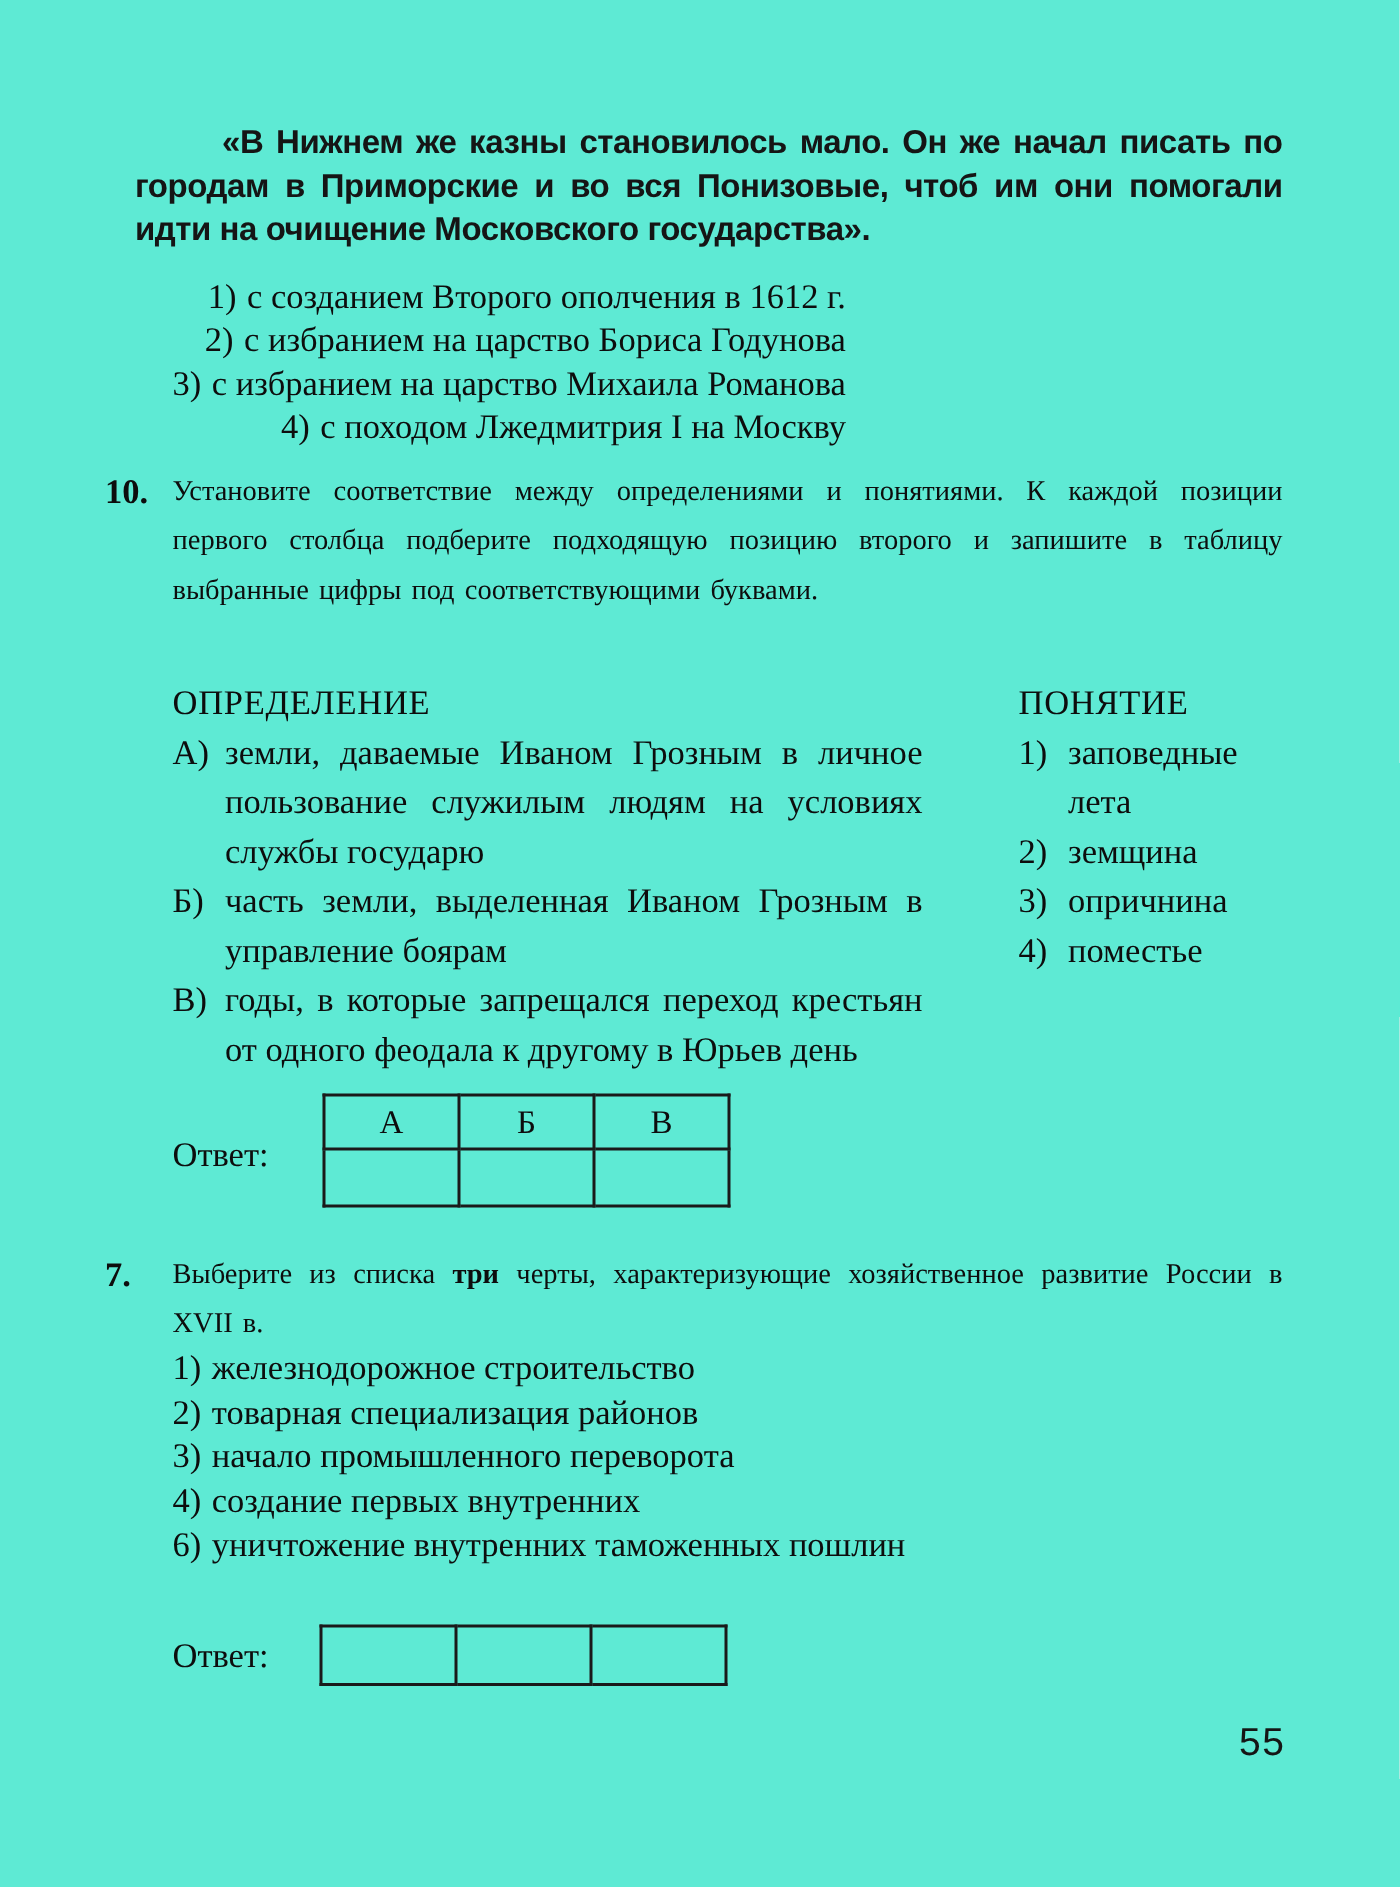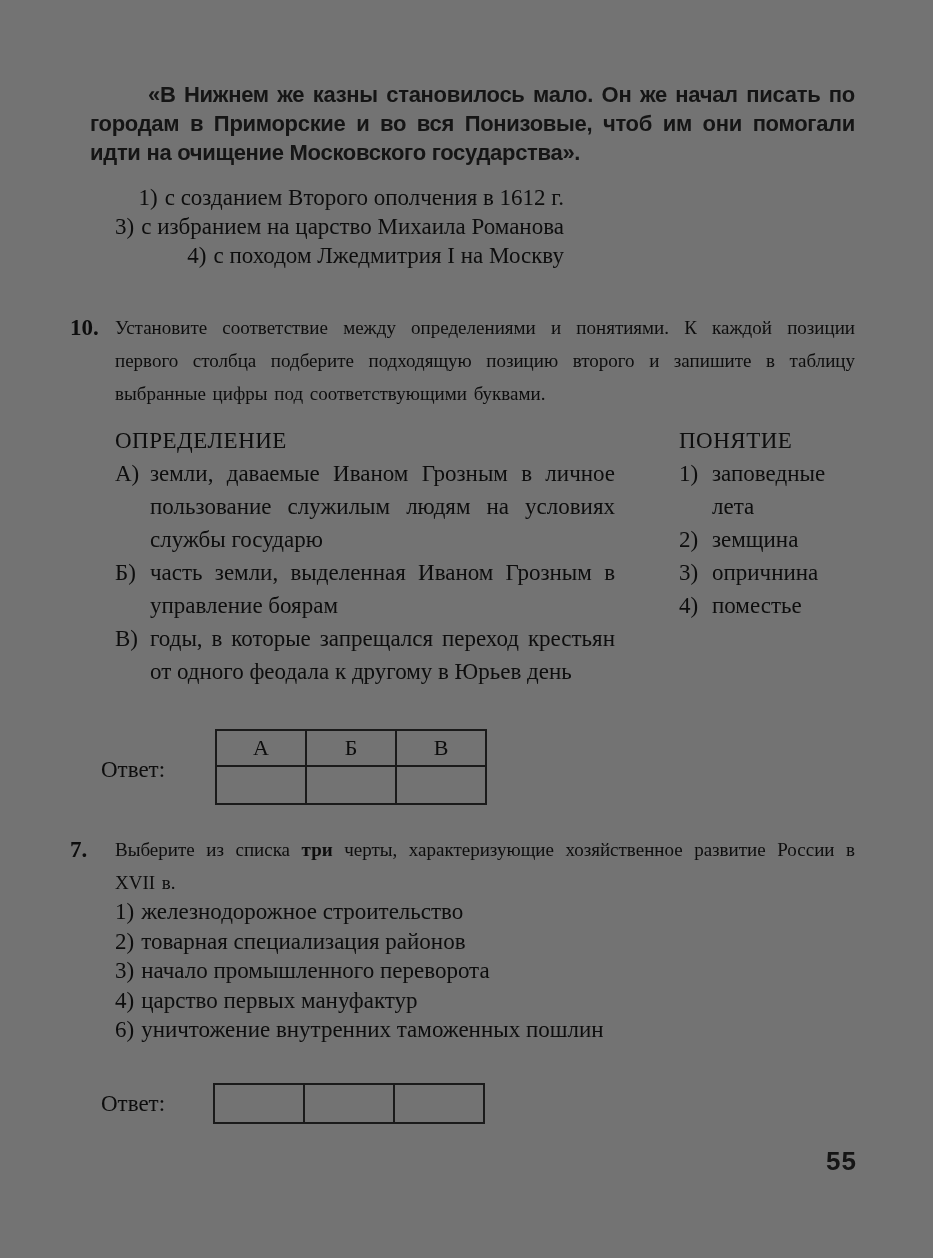--- a/index.html
+++ b/index.html
@@ -1,19 +1,19 @@
 <!DOCTYPE html>
 <html><head>
 <meta charset="utf-8">
 <style>
   * { margin:0; padding:0; box-sizing:border-box; }
   html,body { background:#e9e9e9; }
   body { font-family:"Liberation Serif", serif; color:#0d0d0d; }
   .page {
-    position:relative; width:933px; height:1258px; background:#737373;
+    position:relative; width:933px; height:1258px; background:#5eead4;
     overflow:hidden; margin:0 auto;
   }
 
   
   .quote {
     position:absolute; left:90px; top:80px; width:765px;
     font-family:"Liberation Sans", sans-serif;
     font-size:22px; line-height:29px; letter-spacing:-0.3px;
     text-align:justify; text-indent:58px; font-weight:bold; color:#151515;
   }
@@ -30,58 +30,59 @@
   
   .q { position:absolute; left:115px; width:740px; }
   .q10 { top:311px; }
   .q11 { top:833px; }
   .qnum { position:absolute; left:-45px; top:0; font-weight:bold; font-size:23px; line-height:33px; }
   .qtext { font-size:19px; line-height:33px; text-align:justify; word-spacing:2px; }
   .bold { font-weight:bold; }
 
   
   .match {
-    position:absolute; left:115px; top:424px; width:740px;
+    position:absolute; left:115px; top:452px; width:740px;
     display:flex; justify-content:space-between;
     font-size:23px; line-height:33px;
   }
   .mleft  { width:500px; }
   .mright { width:176px; }
   .mhead  { letter-spacing:0.5px; }
   .mitem  { position:relative; padding-left:35px; text-align:justify; hyphens:manual; }
   .mright .mitem { padding-left:33px; text-align:left; }
   .mitem .m { position:absolute; left:0; top:0; }
 
   
-  .anslabel { position:absolute; left:101px; font-size:23px; }
+  .anslabel { position:absolute; left:115px; font-size:23px; }
   .lbl1 { top:757px; }
   .lbl2 { top:1091px; }
   .anstable { position:absolute; border-collapse:collapse; table-layout:fixed; }
   .anstable td { border:2px solid #1a1a1a; width:90px; text-align:center; vertical-align:middle; }
   .t1 { left:215px; top:729px; }
   .t1 td.h { height:36px; font-size:22px; }
   .t1 td.b { height:38px; }
   .t2 { left:213px; top:1083px; }
   .t2 td.b { height:39px; }
 
   .pagenum {
     position:absolute; right:76px; top:1146px;
-    font-family:"Liberation Sans", sans-serif; font-weight:bold;
+    font-family:"Liberation Sans", sans-serif; font-weight:normal;
     font-size:26px; letter-spacing:1px; color:#151515;
   }
 </style>
 </head>
 <body>
 
 <div class="page">
 
   <p class="quote">«В Нижнем же казны становилось мало. Он же начал писать по городам в Приморские и во вся Понизовые, чтоб им они помогали идти на очищение Московского государства».</p>
 
   <div class="opts opts-top">
     <div class="opt"><span class="m">1)</span><span class="t">с созданием Второго ополчения в 1612 г.</span></div>
+    <div class="opt"><span class="m">2)</span><span class="t">с избранием на царство Бориса Годунова</span></div>
     <div class="opt"><span class="m">3)</span><span class="t">с избранием на царство Михаила Романова</span></div>
     <div class="opt"><span class="m">4)</span><span class="t">с походом Лжедмитрия I на Москву</span></div>
   </div>
 
   <section class="q q10">
     <span class="qnum">10.</span>
     <p class="qtext">Установите соответствие между определениями и понятиями. К каждой позиции первого столбца подберите подходящую позицию второго и запишите в таблицу выбранные цифры под соответствующими буквами.</p>
   </section>
 
   <div class="match">
@@ -118,21 +119,21 @@
 
   <section class="q q11">
     <span class="qnum">7.</span>
     <p class="qtext"><span>Выберите из списка </span><span class="bold">три</span><span> черты, характеризующие хозяйствен­ное развитие России в XVII в.</span></p>
   </section>
 
   <div class="opts opts-11">
     <div class="opt"><span class="m">1)</span><span class="t">железнодорожное строительство</span></div>
     <div class="opt"><span class="m">2)</span><span class="t">товарная специализация районов</span></div>
     <div class="opt"><span class="m">3)</span><span class="t">начало промышленного переворота</span></div>
-    <div class="opt"><span class="m">4)</span><span class="t">царство первых мануфактур</span></div>
+    <div class="opt"><span class="m">4)</span><span class="t">создание первых внутренних</span></div>
     <div class="opt"><span class="m">6)</span><span class="t">уничтожение внутренних таможенных пошлин</span></div>
   </div>
 
   <span class="anslabel lbl2">Ответ:</span>
   <table class="anstable t2">
     <tbody>
       <tr>
         <td class="b"></td>
         <td class="b"></td>
         <td class="b"></td>

